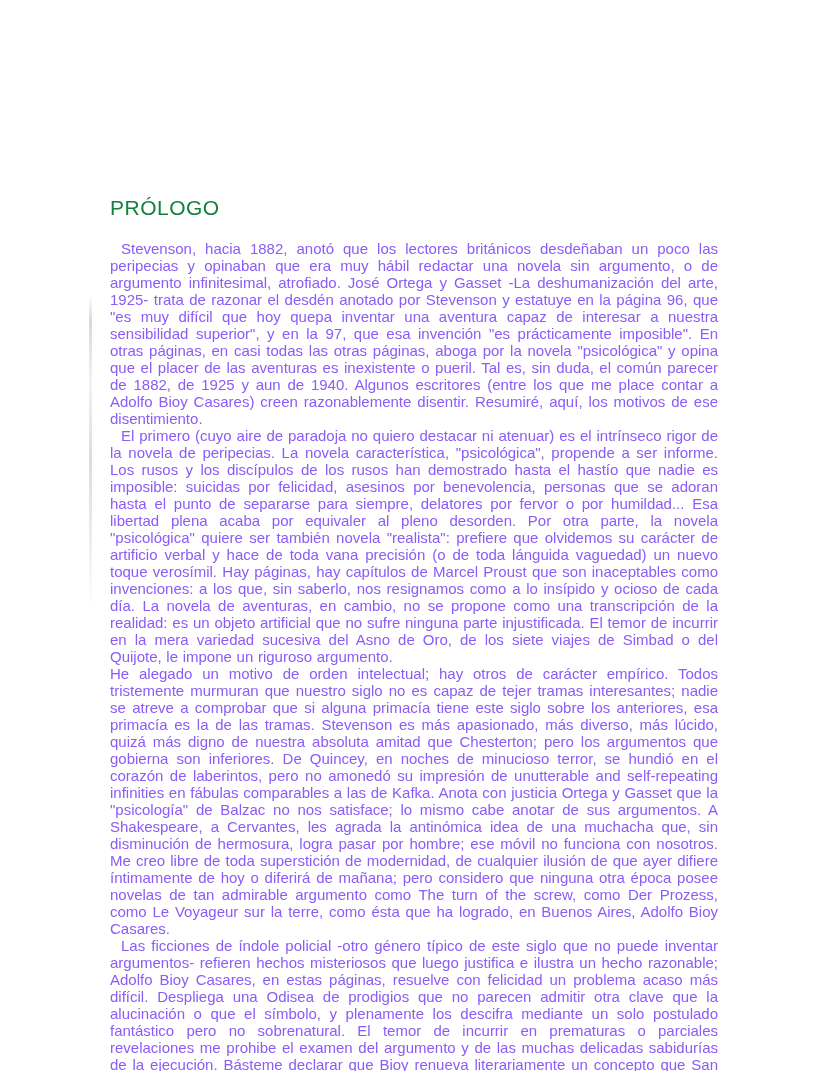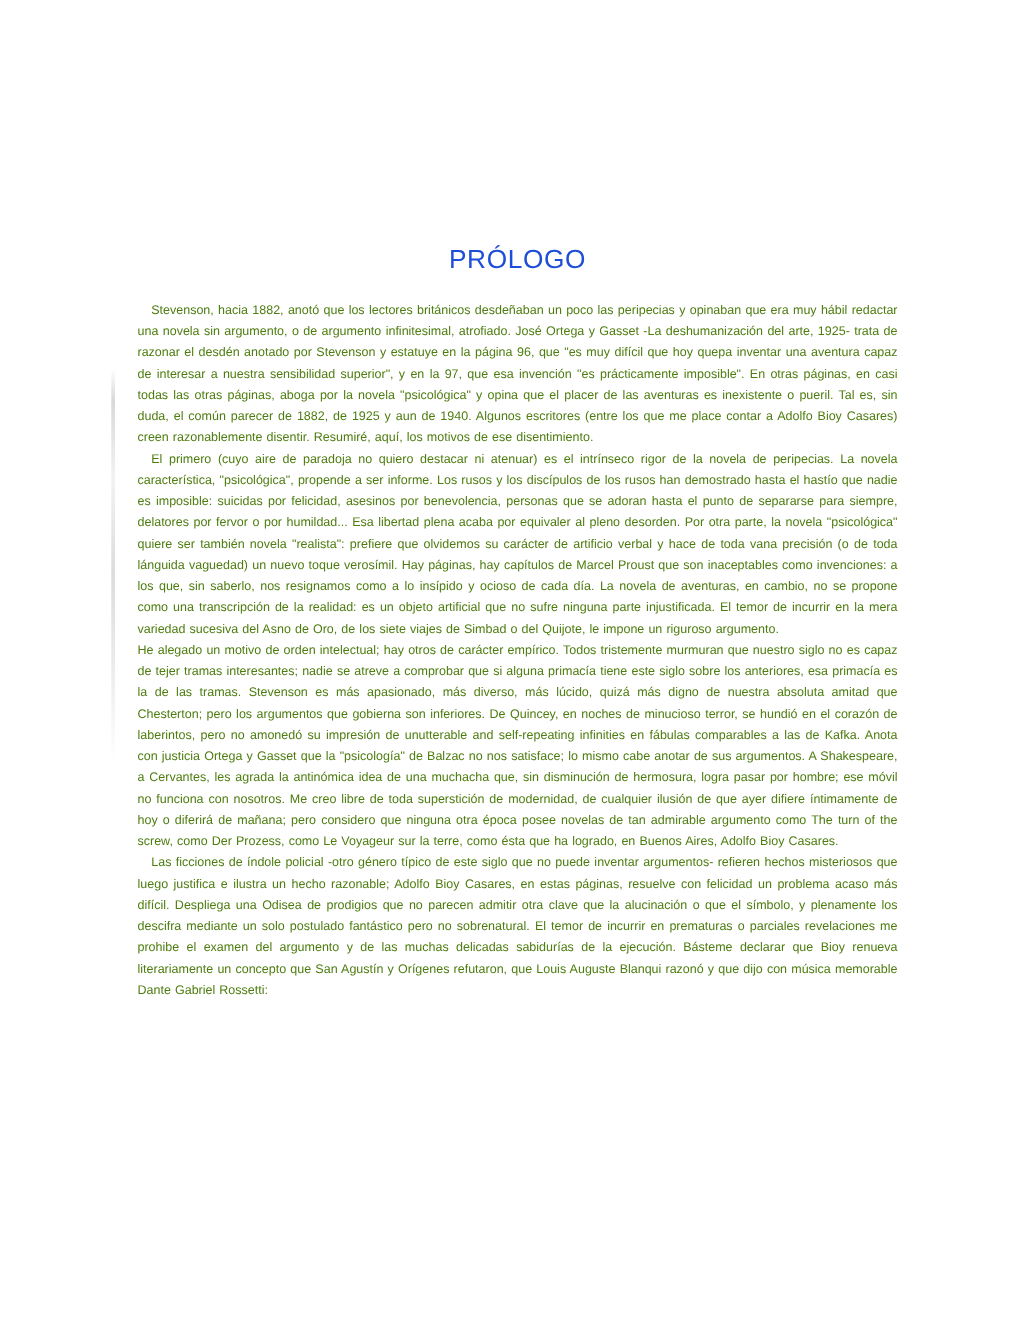--- a/index.html
+++ b/index.html
@@ -17,32 +17,31 @@
   .page {
     position: absolute;
     left: 110px;
     top: 196px;
     width: 608px;
     color: #1e1e1e;
   }
   .title {
     font-size: 21px;
     font-weight: 400;
-    text-align: center;
     margin: 0 0 20px 0;
     letter-spacing: 0.5px;
-    color: #1d4ed8;
+    color: #15803d;
     line-height: 24px;
   }
   .body-text p {
     margin: 0;
-    font-size: 10px;
+    font-size: 15px;
     line-height: 17px;
     text-align: justify;
-    color: #4d7c0f;
+    color: #8b5cf6;
     word-spacing: 0.5px;
   }
   .body-text p.indent {
     text-indent: 11px;
   }
   
   .scan-artifact {
     position: absolute;
     left: 89px;
     top: 295px;

